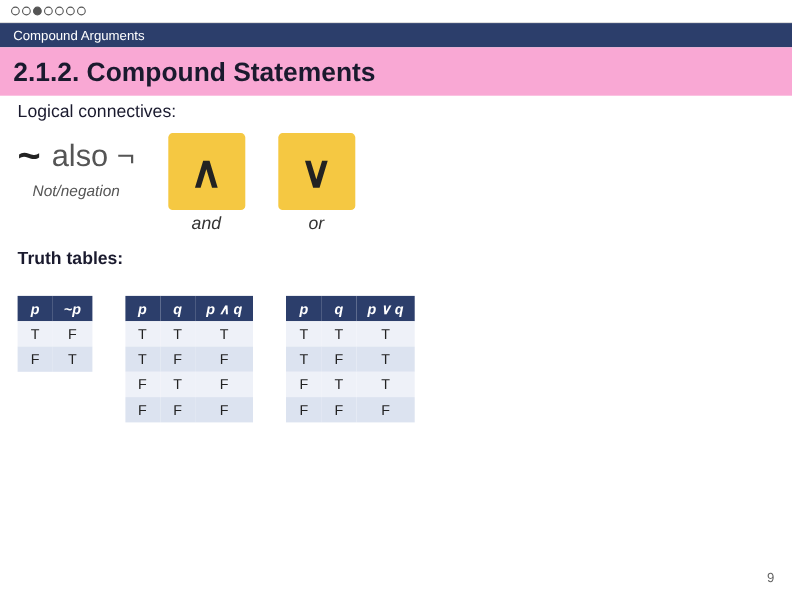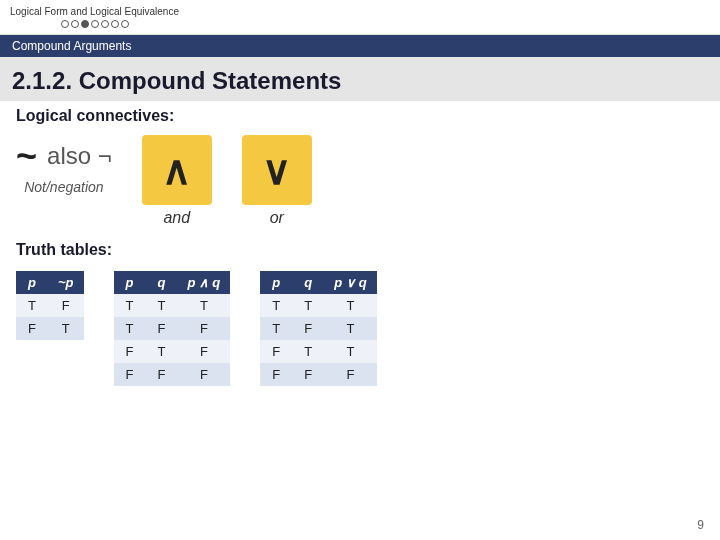--- a/index.html
+++ b/index.html
@@ -53,35 +53,35 @@
     
     .breadcrumb {
       background: #2c3e6b;
       color: #fff;
       padding: 4px 12px;
       font-size: 12px;
     }
 
     
     .page-title {
-      background: #e5e5e5;
+      background: #f9a8d4;
       padding: 10px 12px 6px 12px;
       font-size: 24px;
       font-weight: bold;
       color: #1a1a2e;
     }
 
     
     .content {
       padding: 6px 16px 10px 16px;
     }
 
     .section-heading {
       font-size: 16px;
-      font-weight: bold;
+      font-weight: normal;
       margin-bottom: 10px;
       color: #1a1a2e;
     }
 
     
     .connectives-row {
       display: flex;
       align-items: flex-start;
       gap: 30px;
       margin-bottom: 14px;
@@ -125,21 +125,21 @@
       font-size: 14px;
       font-style: italic;
       color: #555;
       margin-top: 2px;
     }
 
     
     .truth-section-label {
       font-size: 16px;
       font-weight: bold;
-      margin-bottom: 12px;
+      margin-bottom: 24px;
       color: #1a1a2e;
     }
 
     .tables-container {
       display: flex;
       gap: 30px;
       align-items: flex-start;
     }
 
     .truth-table {
@@ -184,32 +184,31 @@
       gap: 8px;
     }
 
     .not-symbol {
       font-size: 36px;
       font-weight: bold;
       color: #222;
     }
 
     .neg-symbol {
-      font-size: 24px;
+      font-size: 28px;
       color: #555;
       margin-left: 2px;
       text-align: center;
     }
   </style>
 </head>
 <body>
 
 <div class="top-nav">
   <div class="nav-item">
-    <span class="nav-label">Logical Form and Logical Equivalence</span>
     <div class="dots">
       <span class="dot"></span>
       <span class="dot"></span>
       <span class="dot filled"></span>
       <span class="dot"></span>
       <span class="dot"></span>
       <span class="dot"></span>
       <span class="dot"></span>
     </div>
   </div>

